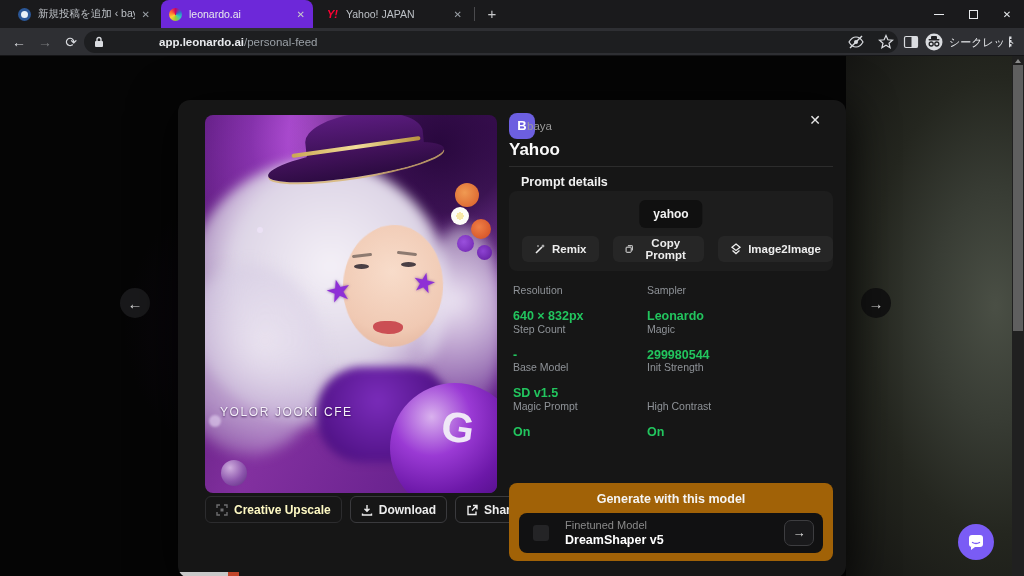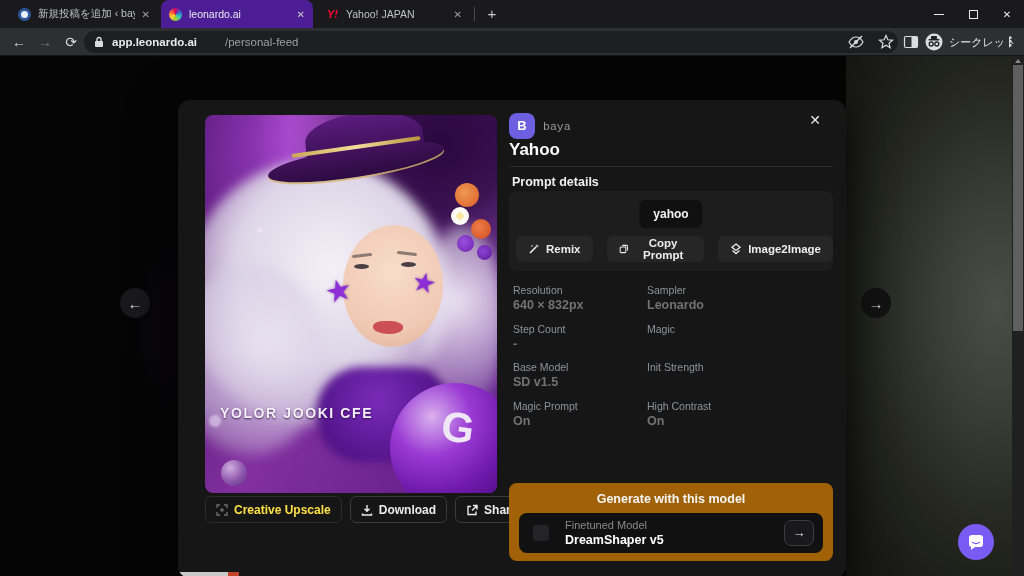--- a/index.html
+++ b/index.html
@@ -3,42 +3,42 @@
 <meta charset="utf-8">
 <style>
   * { margin:0; padding:0; box-sizing:border-box; }
   html,body { background:#000; }
   body { font-family:"Liberation Sans", "DejaVu Sans", sans-serif; }
   #app { position:relative; width:1024px; height:576px; overflow:hidden; background:#050505; }
 
   
   .tabbar { position:absolute; left:0; top:0; width:1024px; height:28px; background:#1a1a1c; }
   .tab { position:absolute; top:0; height:28px; display:flex; align-items:center; gap:7px; padding:0 8px; color:#bdc1c6; font-size:10.5px; }
-  .tab.active { background:#4c1d95; border-radius:8px 8px 0 0; color:#e8eaed; }
+  .tab.active { background:#6d28d9; border-radius:8px 8px 0 0; color:#e8eaed; }
   .tab .title { flex:1; white-space:nowrap; overflow:hidden; max-width:104px; }
   .tab .close { color:#9aa0a6; font-size:10px; cursor:pointer; }
   .tab.active .close { color:#c8c9cb; }
   .fav { width:13px; height:13px; border-radius:50%; flex:none; position:relative; }
   .fav-wp { background:#2b5797; }
   .fav-wp::after { content:""; position:absolute; left:3px; top:3px; width:7px; height:7px; border-radius:50%; background:#e8f0f8; }
   .fav-leo { background:conic-gradient(#c06, #36c, #3cb, #9c3, #fc3, #f63, #c06); }
   .fav-y { background:transparent; color:#ff0033; font-weight:bold; font-style:italic; font-size:11px; line-height:13px; text-align:center; border-radius:0; }
   .newtab { position:absolute; left:482px; top:4px; width:20px; height:20px; color:#c8c9cb; font-size:15px; text-align:center; line-height:20px; }
   .tabsep { position:absolute; left:474px; top:7px; width:1px; height:14px; background:#4a4a4d; }
   .winbtns { position:absolute; right:0; top:0; height:28px; display:flex; }
   .winbtn { width:34px; height:28px; display:flex; align-items:center; justify-content:center; color:#e8eaed; font-size:10px; }
   .winbtn .bar { width:10px; height:1px; background:#e8eaed; }
   .winbtn .box { width:9px; height:9px; border:1px solid #e8eaed; }
 
   .toolbar { position:absolute; left:0; top:28px; width:1024px; height:28px; background:#2e2f33; border-bottom:1px solid #151517; }
   .navic { position:absolute; top:5px; width:18px; height:18px; color:#dadce0; font-size:14px; line-height:18px; text-align:center; }
   .navic.dim { color:#77797c; }
   .omnibox { position:absolute; left:84px; top:3px; width:814px; height:22px; border-radius:11px; background:#1d1e20; display:flex; align-items:center; padding:0 10px; }
-  .omnibox .host { color:#e8eaed; font-size:11.5px; font-weight:bold; }
-  .omnibox .path { color:#9aa0a6; font-size:11.5px;padding-left:28px; }
+  .omnibox .host { color:#e8eaed; font-size:11.5px; font-weight:bold;margin-left:47px; }
+  .omnibox .path { color:#9aa0a6; font-size:11.5px; }
   .tbicon { position:absolute; top:6px; width:16px; height:16px; }
   .incog { position:absolute; left:925px; top:4px; height:20px; display:flex; align-items:center; gap:6px; color:#e8eaed; font-size:11px; }
   .menu-dots { position:absolute; left:1004px; top:5px; color:#dadce0; font-size:13px; font-weight:bold; letter-spacing:0; width:12px; text-align:center; line-height:18px; }
 
   
   .page { position:absolute; left:0; top:56px; width:1024px; height:520px; background:#050505; overflow:hidden; }
   .glow-left { position:absolute; left:120px; top:80px; width:520px; height:380px; background:radial-gradient(ellipse at center, rgba(110,40,150,.28) 0%, rgba(60,20,90,.12) 45%, transparent 70%); }
   .blur-right { position:absolute; left:846px; top:0; width:166px; height:520px;
       background:radial-gradient(ellipse at 90% 48%, #4a4f45 0%, #383c34 30%, #24261f 60%, #141412 100%); }
   .scrollbar { position:absolute; left:1012px; top:0; width:12px; height:520px; background:#202020; }
@@ -71,44 +71,44 @@
   .hat-brim { position:absolute; left:62px; top:32px; width:178px; height:30px; border-radius:50%; background:linear-gradient(180deg, #46135f, #2c0b41); transform:rotate(-9deg); box-shadow:0 2px 0 rgba(215,180,110,.8); }
   .hat-band { position:absolute; left:86px; top:30px; width:130px; height:4px; background:linear-gradient(90deg, #caa852, #f2dd9a, #b7923f); transform:rotate(-8deg); border-radius:2px; }
   .star { position:absolute; color:#8e2fd6; text-shadow:0 0 3px rgba(80,10,130,.6); }
   .flower { position:absolute; border-radius:50%; }
   .collar { position:absolute; left:112px; top:252px; width:135px; height:95px; border-radius:45px; background:radial-gradient(circle at 45% 35%, #7a2cba 0%, #55158c 60%, #3c0d68 100%); filter:blur(4px); }
   .shoulder { position:absolute; left:185px; top:268px; width:130px; height:130px; border-radius:50%; background:radial-gradient(circle at 32% 26%, #d9b1ee 0%, #9a3ad4 30%, #6c18a8 60%, #450a78 95%); }
   .g-logo { position:absolute; left:228px; top:288px; width:50px; height:50px; color:#efe7f7; font-size:42px; font-weight:bold; line-height:50px; text-align:center; transform:rotate(8deg); }
   .sphere { left:16px; top:345px; width:26px; height:26px; background:radial-gradient(circle at 35% 30%, #cfaede 0%, #8d56ad 55%, #5c2d80 100%); }
   .bokeh1 { left:4px; top:300px; width:12px; height:12px; background:rgba(235,220,248,.55); filter:blur(1px); }
   .bokeh2 { left:52px; top:112px; width:6px; height:6px; background:rgba(240,228,250,.7); filter:blur(.5px); }
-  .art-caption { position:absolute; left:15px; top:290px; color:#f5f0fa; font-size:14px; font-weight:bold; letter-spacing:1.6px; text-shadow:0 1px 2px rgba(40,5,60,.8); }
+  .art-caption { position:absolute; left:15px; top:290px; color:#f5f0fa; font-size:12px; font-weight:normal; letter-spacing:1.6px; text-shadow:0 1px 2px rgba(40,5,60,.8); }
 
   
   .img-actions { position:absolute; left:27px; top:396px; display:flex; gap:8px; }
   .abtn { height:27px; border:1px solid #3a3a3d; border-radius:6px; background:transparent; color:#ececec; font-size:12px; font-weight:600; display:flex; align-items:center; gap:6px; padding:0 10px; font-family:inherit; }
-  .abtn.disabled { color:#fde047; border-color:#2c2c2e; }
+  .abtn.disabled { color:#fef9c3; border-color:#2c2c2e; }
   .abtn.more { padding:0 9px; letter-spacing:1px; font-size:11px; }
 
   
   .panel { position:absolute; left:331px; top:0; width:324px; height:478px; }
   .avatar { position:absolute; left:0; top:13px; width:26px; height:26px; border-radius:8px; background:#6c5fe0; color:#fff; font-size:13px; font-weight:bold; text-align:center; line-height:26px; }
-  .username { position:absolute; left:34px; top:20px; color:#9b9b9b; font-size:11.5px;font-family:Liberation Mono, monospace; }
+  .username { position:absolute; left:18px; top:20px; color:#9b9b9b; font-size:11.5px; }
   .gen-title { position:absolute; left:0; top:40px; color:#fafafa; font-size:17px; font-weight:bold; }
   .divider { position:absolute; left:0; top:66px; width:324px; height:1px; background:#2c2c2c; }
-  .prompt-label { position:absolute; left:3px; top:75px; color:#f0f0f0; font-size:12.5px; font-weight:bold; }
+  .prompt-label { position:absolute; left:12px; top:75px; color:#f0f0f0; font-size:12.5px; font-weight:bold; }
   .prompt-box { position:absolute; left:0; top:91px; width:324px; height:80px; background:#1d1d1d; border-radius:8px; }
   .prompt-chip { position:absolute; left:50%; top:9px; transform:translateX(-50%); background:#101010; border-radius:6px; padding:7px 14px; color:#f2f2f2; font-size:12px; font-weight:600; }
-  .prompt-btns { position:absolute; left:7px; bottom:9px; display:flex; gap:14px; }
+  .prompt-btns { position:absolute; left:13px; bottom:9px; display:flex; gap:14px; }
   .pbtn { height:26px; background:#262626; border:none; border-radius:6px; color:#ededed; font-size:11.5px; font-weight:600; display:flex; align-items:center; gap:6px; padding:0 12px; font-family:inherit; }
 
   .meta-grid { position:absolute; left:4px; top:184px; width:320px; display:grid; grid-template-columns:134px 1fr; }
   .meta-cell { height:38.5px; }
   .meta-cell .lbl { color:#8f9398; font-size:10.5px; }
-  .meta-cell .val { color:#737373; font-size:12.5px; font-weight:bold; margin-top:2px; }
+  .meta-cell .val { color:#22c55e; font-size:12.5px; font-weight:bold; margin-top:13px; }
 
   .genbox { position:absolute; left:0; top:383px; width:324px; height:78px; background:#a16207; border-radius:8px; }
   .genbox .heading { text-align:center; color:#f5f5f5; font-size:12.5px; font-weight:bold; padding-top:9px; }
   .model-row { position:absolute; left:10px; top:30px; width:304px; height:40px; background:#111112; border-radius:8px; }
   .model-thumb { position:absolute; left:14px; top:12px; width:16px; height:16px; background:#242426; border-radius:3px; }
   .model-type { position:absolute; left:46px; top:6px; color:#8a8a8a; font-size:11px; }
   .model-name { position:absolute; left:46px; top:20px; color:#ffffff; font-size:12.5px; font-weight:bold; }
   .model-arrow { position:absolute; right:9px; top:7px; width:30px; height:26px; background:#19191b; border:1px solid #3d3d40; border-radius:7px; color:#e6e6e6; font-size:13px; text-align:center; line-height:24px; }
 
   .next-strip-gray { position:absolute; left:1px; top:472px; width:49px; height:6px; background:#c9c9c9; }
@@ -295,20 +295,21 @@
           <div class="meta-cell">
             <div class="lbl">Sampler</div>
             <div class="val">Leonardo</div>
           </div>
           <div class="meta-cell">
             <div class="lbl">Step Count</div>
             <div class="val">-</div>
           </div>
           <div class="meta-cell">
             <div class="lbl">Magic</div>
+            <div class="val">299980544</div>
           </div>
           <div class="meta-cell">
             <div class="lbl">Base Model</div>
             <div class="val">SD v1.5</div>
           </div>
           <div class="meta-cell">
             <div class="lbl">Init Strength</div>
           </div>
           <div class="meta-cell">
             <div class="lbl">Magic Prompt</div>

